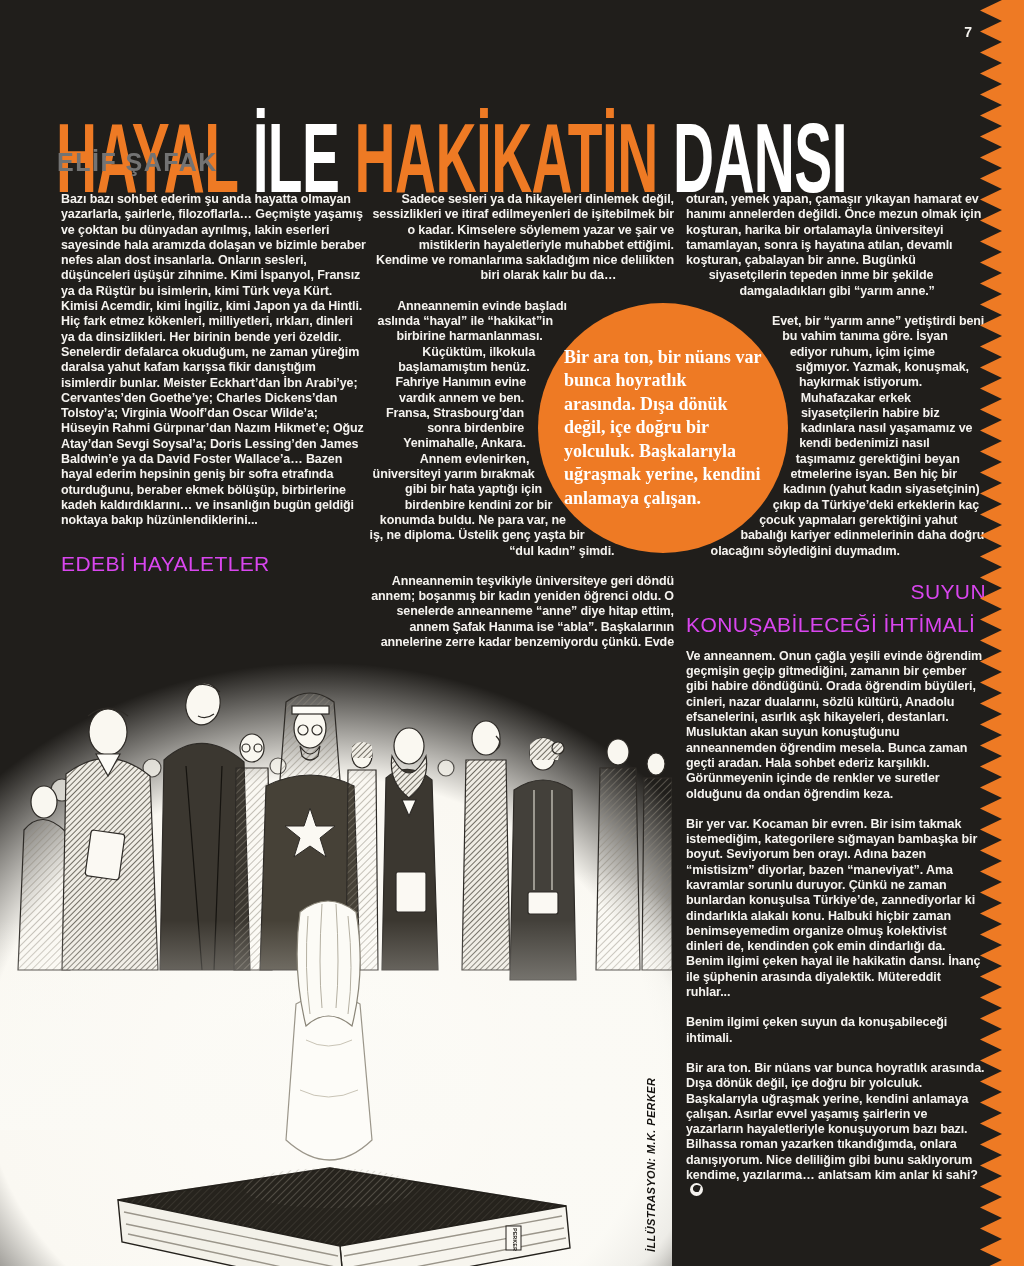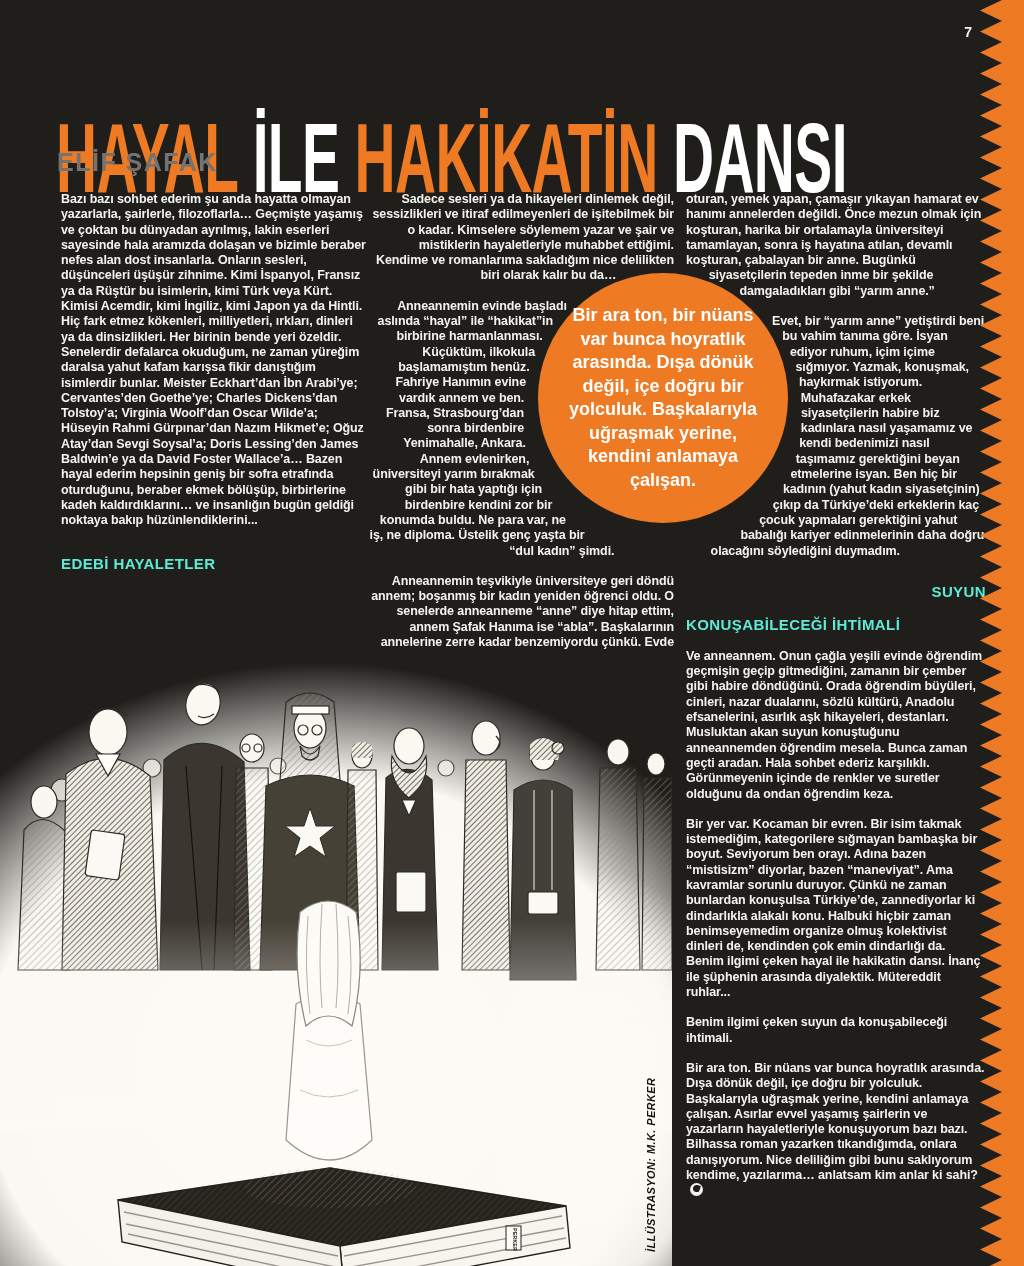--- a/index.html
+++ b/index.html
@@ -32,43 +32,43 @@
   .col{
     position:absolute; top:192px; z-index:2;
     font-size:12.5px; line-height:15.3px; font-weight:bold;
     letter-spacing:-.1px; color:#f5f3ef; text-align:left;
   }
   .col p{margin:0 0 15px 0;}
   .col-1{left:61px;  width:306px;}
   .col-2{left:368px; width:306px;text-align:right;}
   .col-3{left:686px; width:300px;}
   .section-heading{
-    color:#5eead4; font-size:15px; line-height:22px; font-weight:700;
+    color:#d946ef; font-size:21px; line-height:22px; font-weight:400;
     letter-spacing:.4px; margin:22px 0 13px 0;
   }
   .section-heading.first{margin-top:24px;}
   
   .spacer-c1{
     float:right; width:190px; height:155px;
     shape-outside:polygon(190px 26px, 80px 44px, 28px 82px, 6px 155px, 190px 155px);
   }
   .spacer-c2{
     float:right; width:152px; height:362px;
     shape-outside:circle(138px at 140px 222px);
   }
   .spacer-c3{
     float:left; width:118px; height:362px;
     shape-outside:circle(138px at -23px 222px);
   }
   
   .pull-quote{
-    position:absolute; left:538px; top:273px; width:250px; height:250px;
+    position:absolute; left:538px; top:303px; width:250px; height:250px;
     border-radius:50%; background:#ee7a24; z-index:1;
     display:flex; align-items:center; justify-content:center;
-    text-align:center; box-sizing:border-box; padding:26px;
+    text-align:left; box-sizing:border-box; padding:26px;font-family:Liberation Serif, serif;
   }
   .pull-quote .pq-text{
     color:#ffffff; font-size:18px; line-height:23.5px; font-weight:800;
   }
   
   .illustration{position:absolute; left:0; top:640px; width:672px; height:626px; z-index:0;}
   .illo-caption{
     position:absolute; left:645px; top:1038px; height:214px; z-index:3;
     writing-mode:vertical-rl; transform:rotate(180deg);
     font-size:11px; font-weight:bold; font-style:italic;

